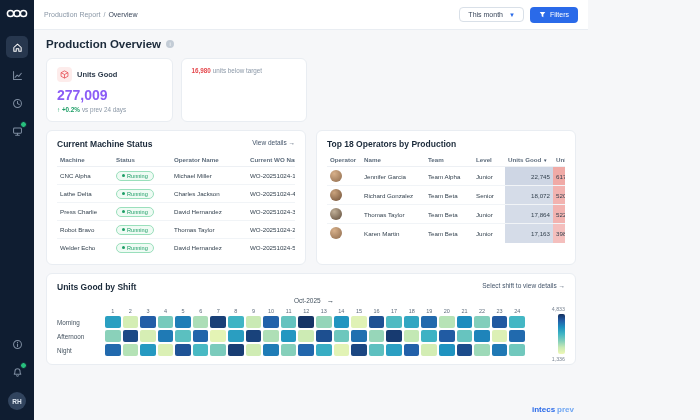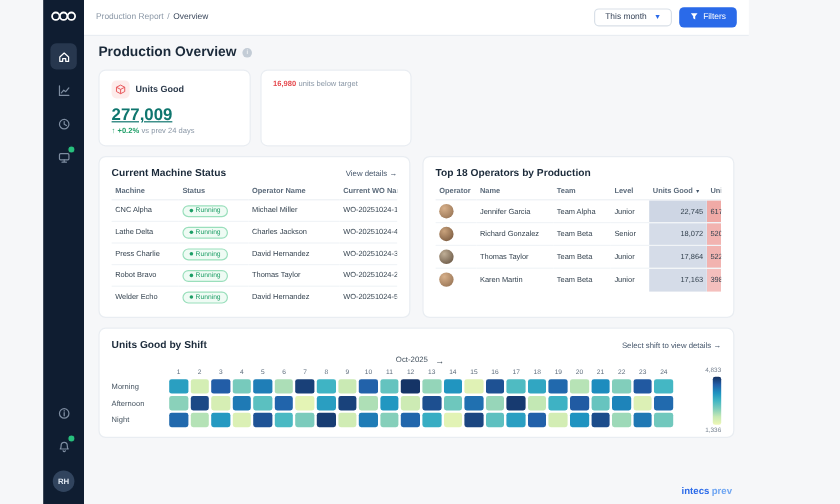--- a/index.html
+++ b/index.html
@@ -1,17 +1,17 @@
 <!DOCTYPE html>
 <html><head>
 <meta charset="utf-8">
 <style>
   html,body{margin:0;padding:0;}
   body{width:700px;height:420px;overflow:hidden;font-family:"Liberation Sans",sans-serif;background:#f6f7f9;color:#22303f;}
-  .app{display:flex;width:588px;height:420px;margin-left:36px;}
+  .app{display:flex;width:588px;height:420px;}
 
   
   .sidebar{width:34px;background:#0f1d31;display:flex;flex-direction:column;align-items:center;padding:8px 0 10px;box-sizing:border-box;flex-shrink:0;}
   .logo{margin-bottom:14px;line-height:0;}
   .nav-item{width:22px;height:22px;border-radius:5px;display:flex;align-items:center;justify-content:center;color:#7e8da1;margin:3px 0;position:relative;cursor:pointer;line-height:0;}
   .nav-item.active{background:#27374e;color:#fff;}
   .badge{position:absolute;top:1px;right:1px;width:5px;height:5px;border-radius:50%;background:#27c07d;border:1px solid #0f1d31;}
   .sidebar-bottom{margin-top:auto;display:flex;flex-direction:column;align-items:center;}
   .avatar{width:18px;height:18px;border-radius:50%;background:#31445e;color:#dfe7f1;font-size:6.5px;font-weight:bold;display:flex;align-items:center;justify-content:center;margin-top:6px;cursor:pointer;}
 
@@ -30,29 +30,29 @@
   .page-title{font-size:11.5px;font-weight:bold;color:#1b2a3a;margin:0;}
   .info-dot{width:8px;height:8px;border-radius:50%;background:#c3ccd6;color:#fff;font-size:5.5px;display:flex;align-items:center;justify-content:center;}
 
   
   .kpi-row{display:grid;grid-template-columns:repeat(4,1fr);gap:8px;}
   .kpi-card{background:#fff;border:1px solid #e9edf2;border-radius:6px;padding:8px 10px;}
   .kpi-top{display:flex;align-items:center;gap:5px;}
   .kpi-icon{width:15px;height:15px;border-radius:4px;display:flex;align-items:center;justify-content:center;line-height:0;}
   .kpi-label{font-size:7.5px;font-weight:bold;color:#2c3a4b;}
   .kpi-help{width:8px;height:8px;border-radius:50%;border:1px solid #c3ccd6;color:#98a4b1;font-size:5px;display:flex;align-items:center;justify-content:center;margin-left:1px;}
-  .kpi-value{font-size:14px;font-weight:bold;color:#0f766e;margin:5px 0 3px;text-decoration:underline;}
+  .kpi-value{font-size:14px;font-weight:bold;color:#8b5cf6;margin:5px 0 3px;}
   .kpi-delta{font-size:6.3px;color:#8a97a6;}
   .delta-main{font-weight:bold;}
   .delta-rest{color:#8a97a6;margin-left:2px;}
 
   
   .panels-row{display:grid;grid-template-columns:1fr 1fr;gap:10px;}
   .panel{background:#fff;border:1px solid #e9edf2;border-radius:6px;padding:8px 10px;box-sizing:border-box;}
-  .panel-head{display:flex;align-items:flex-end;justify-content:space-between;margin-bottom:4px;}
+  .panel-head{display:flex;align-items:flex-start;justify-content:space-between;margin-bottom:4px;}
   .panel-title{font-size:8.5px;font-weight:bold;color:#1b2a3a;}
   .panel-link{font-size:6.5px;color:#44556a;cursor:pointer;}
 
   table{width:100%;border-collapse:collapse;table-layout:fixed;}
   .data-table th{font-size:6.2px;color:#5d6c7c;text-align:left;padding:3px 3px;border-bottom:1px solid #edf0f4;font-weight:bold;overflow:hidden;white-space:nowrap;}
   .data-table td{font-size:6.2px;color:#34424f;padding:0 3px;height:17px;border-bottom:1px solid #f1f4f7;overflow:hidden;white-space:nowrap;}
   .data-table tr:last-child td{border-bottom:none;}
   .cell-machine{color:#22303f;}
   .pill{display:inline-flex;align-items:center;gap:2px;border:1px solid #9adfbc;background:#effbf4;color:#1d9e66;font-size:5.6px;padding:1px 5px;border-radius:7px;}
   .pill-dot{width:3px;height:3px;background:#1d9e66;border-radius:50%;}

